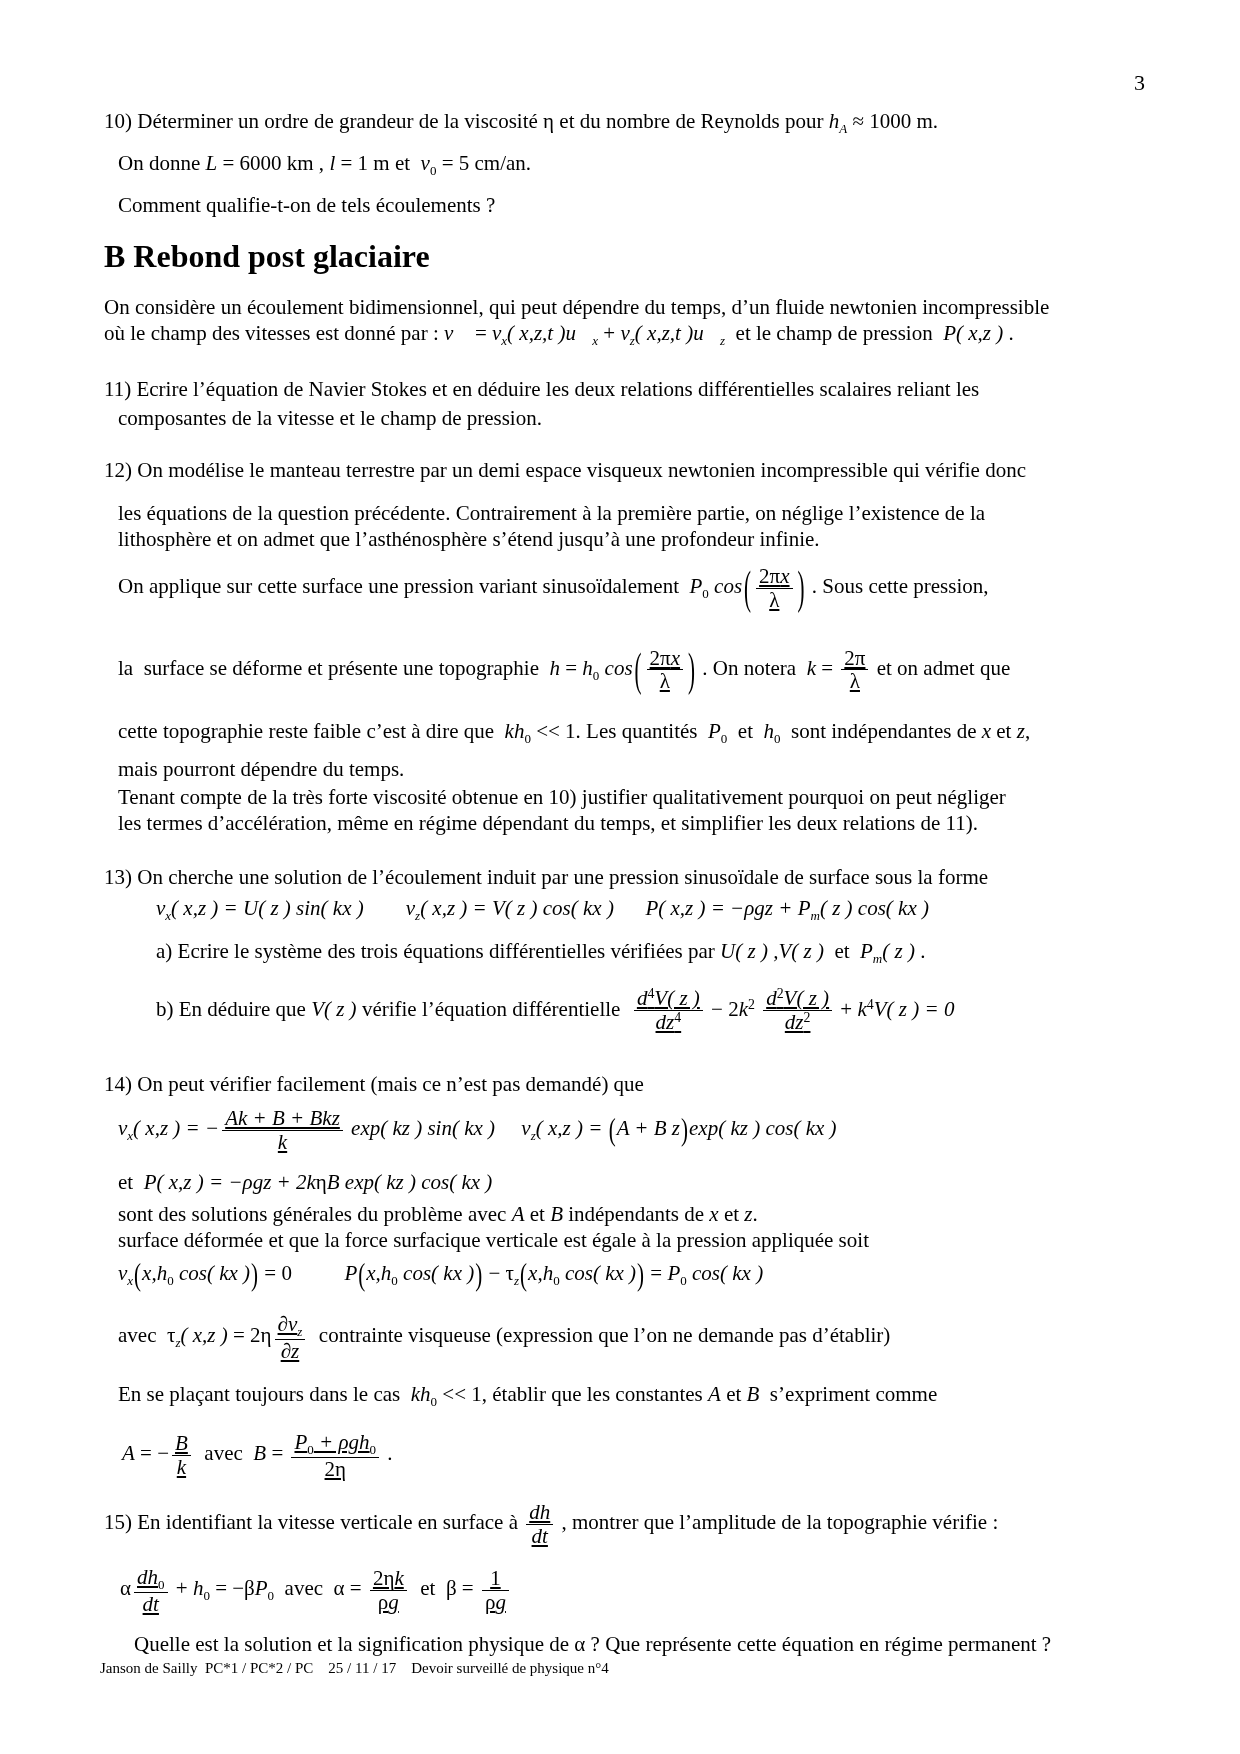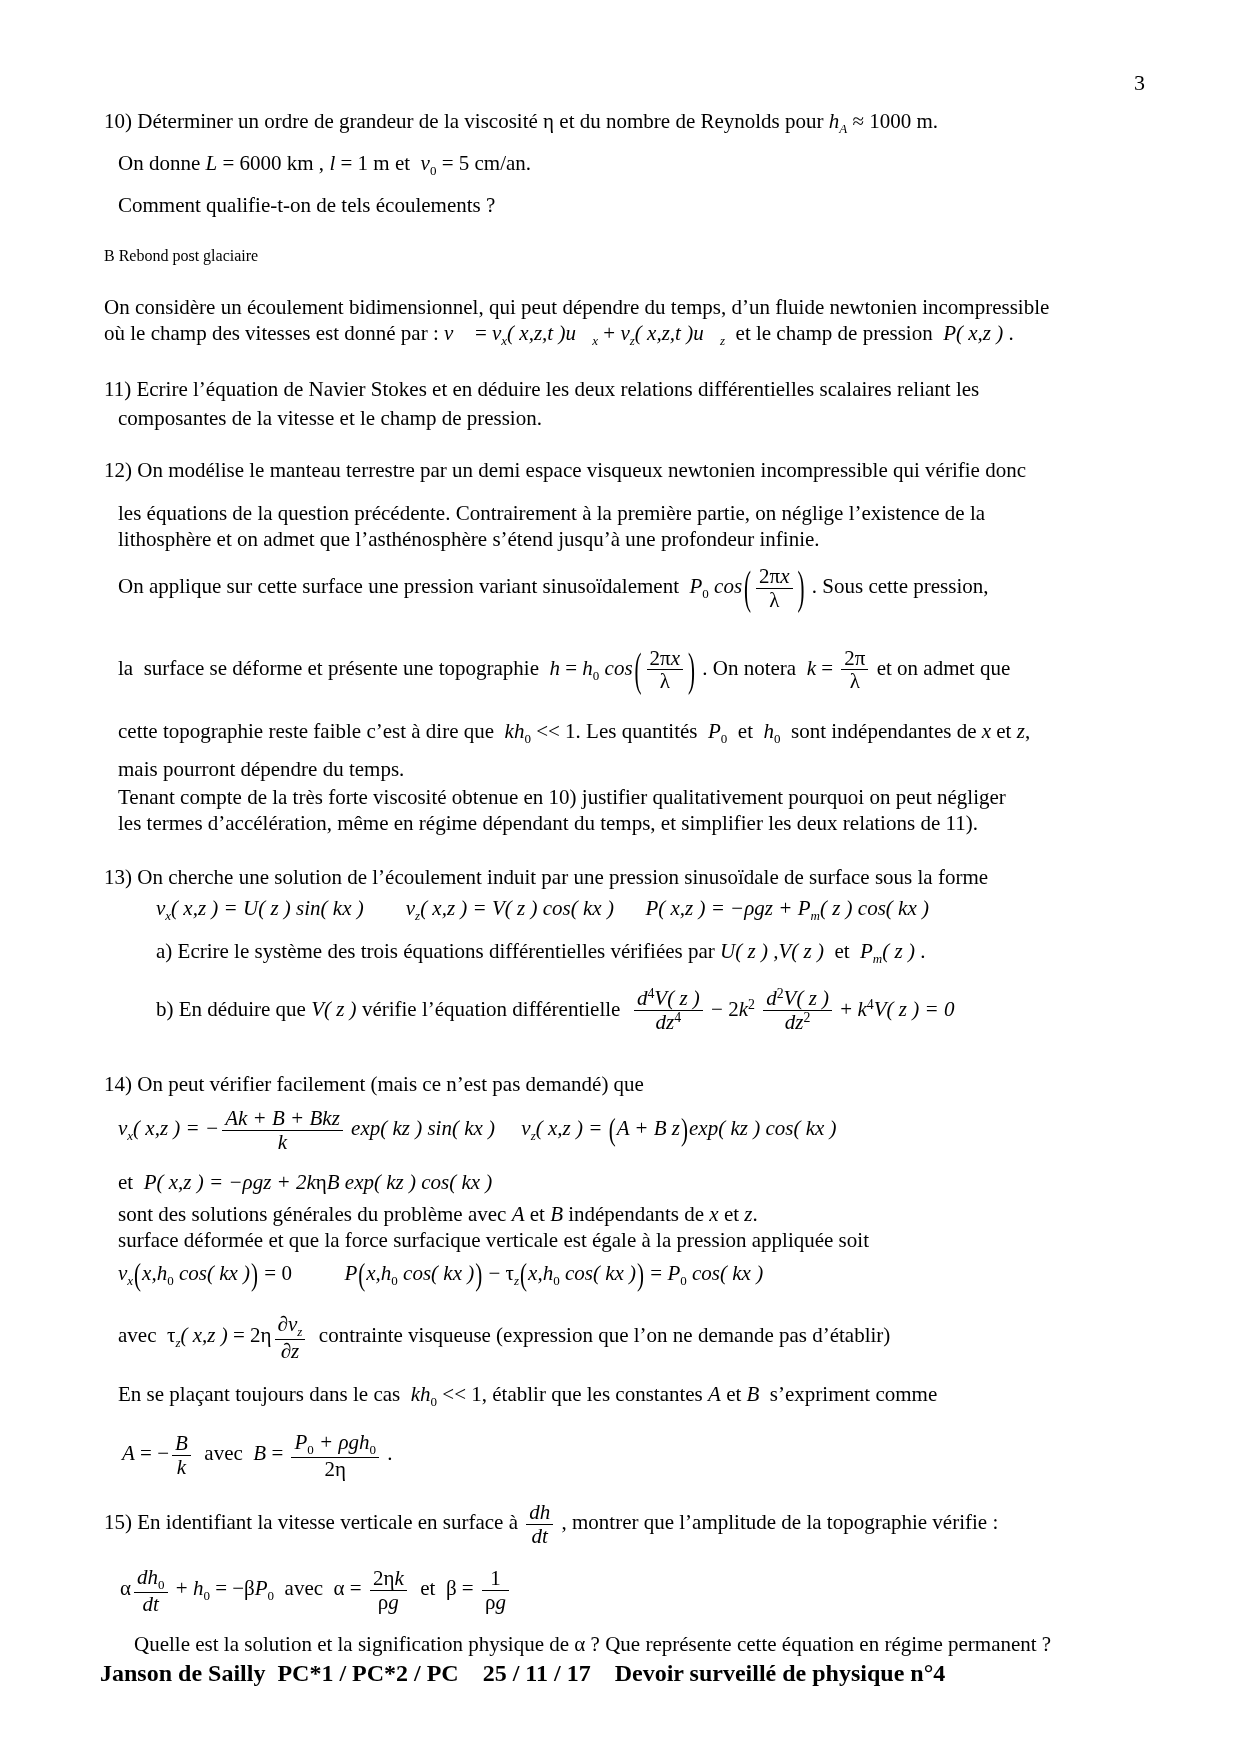--- a/index.html
+++ b/index.html
@@ -1,27 +1,27 @@
 <!DOCTYPE html>
 <html><head>
 <meta charset="utf-8">
 <style>
   html,body{margin:0;padding:0;background:#ffffff;}
   .page{position:relative;width:1240px;height:1754px;background:#ffffff;overflow:hidden;
         font-family:"Liberation Serif",serif;color:#000;}
   .pagenum{position:absolute;top:70px;left:1134px;font-size:22px;}
   .content{position:absolute;left:104px;top:108px;width:1040px;font-size:21px;}
   .ln{white-space:nowrap;line-height:26px;}
-  .heading{font-size:16px;font-weight:normal;line-height:32px;white-space:nowrap;}
-  .footer{position:absolute;left:100px;top:1660px;font-weight:bold;font-size:24px;white-space:nowrap;}
+  .heading{font-size:32px;font-weight:bold;line-height:32px;white-space:nowrap;}
+  .footer{position:absolute;left:100px;top:1660px;font-weight:normal;font-size:15px;white-space:nowrap;}
   .i{font-style:italic;}
   .sub{font-size:0.62em;vertical-align:-0.38em;}
   .isub{font-size:0.62em;vertical-align:-0.38em;font-style:italic;}
   .sup{font-size:0.66em;vertical-align:0.5em;}
-  .frac{display:inline-block;vertical-align:middle;text-align:center;margin:0 3px;}
+  .frac{display:inline-block;vertical-align:middle;text-align:center;margin:0 3px;text-decoration:underline;}
   .fnum,.fden{display:block;line-height:1.08;padding:0 3px;}
   .fden{border-top:1.4px solid #000;}
   .bigp{display:inline-block;transform:scaleY(2.2);vertical-align:middle;margin:0 2px;}
   .bigp2{display:inline-block;transform:scaleY(1.5);vertical-align:-0.05em;margin:0 1px;}
 </style>
 </head>
 <body>
 
 <div class="page">
   <div class="pagenum">3</div>

